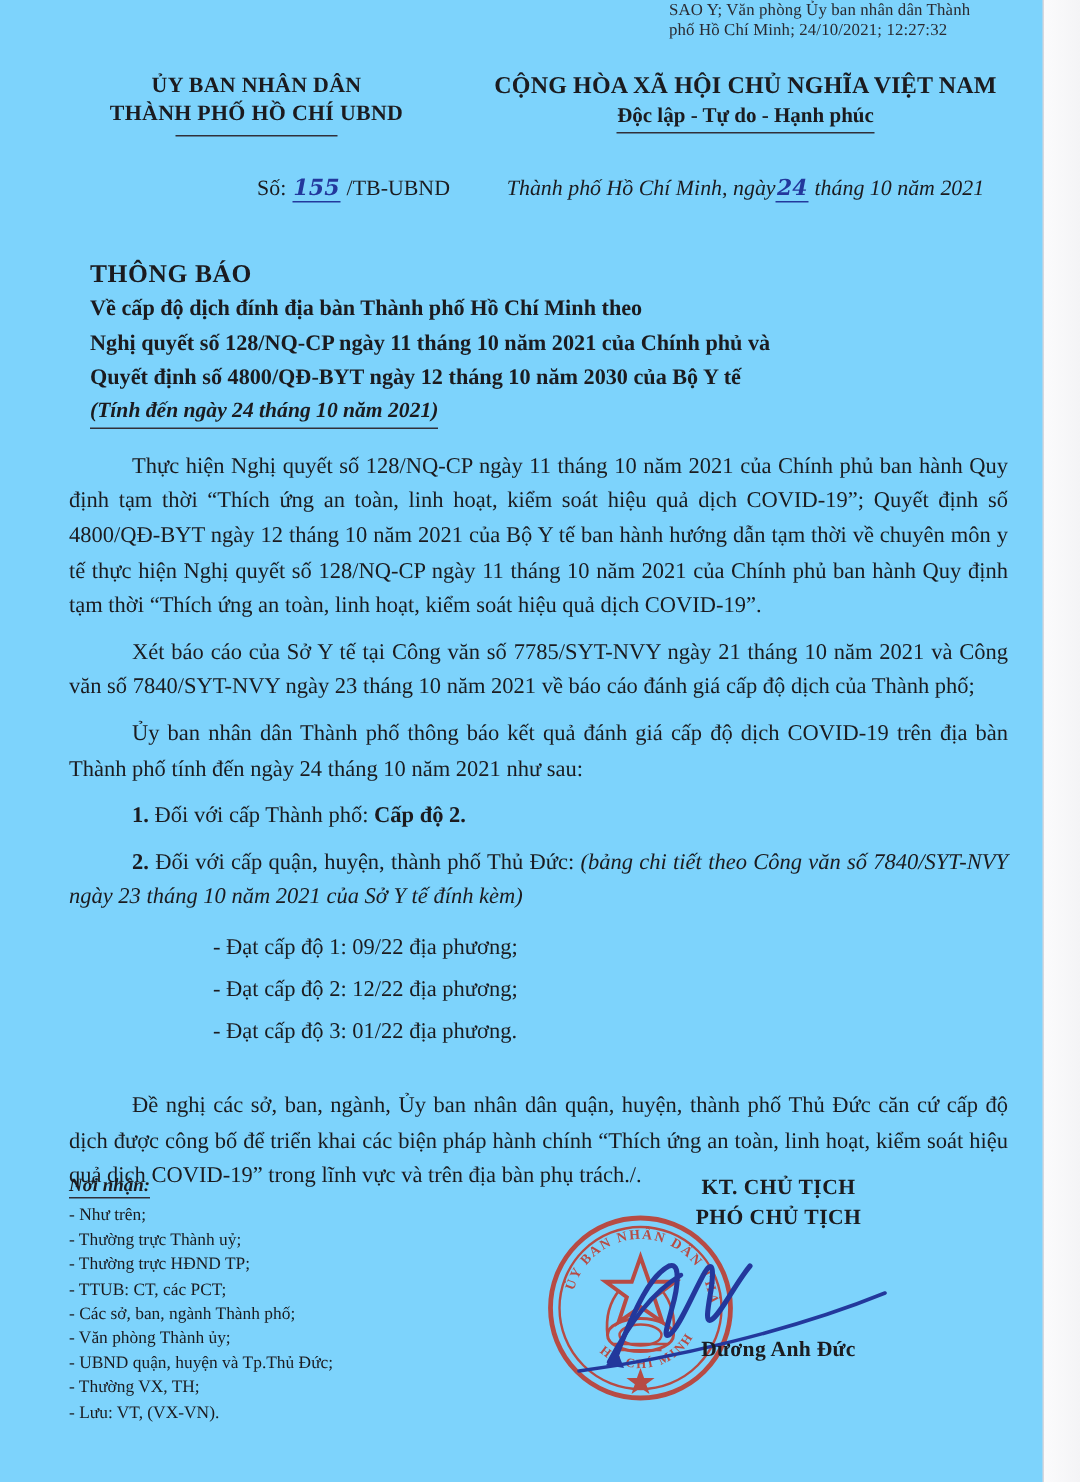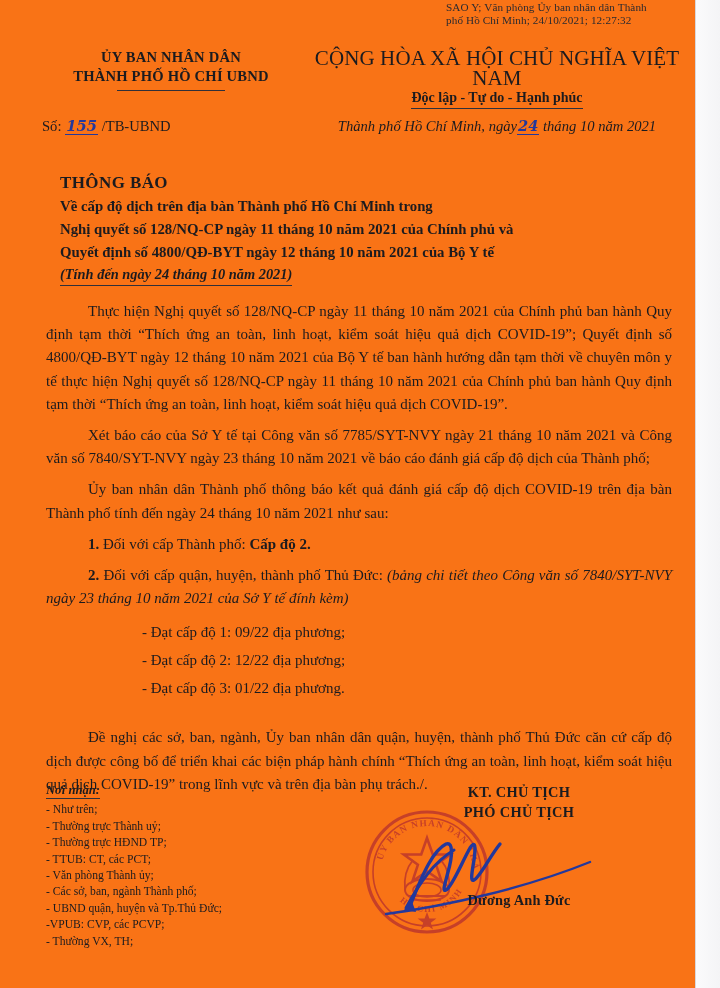--- a/index.html
+++ b/index.html
@@ -4,21 +4,21 @@
 <style>
   html, body {
     margin: 0;
     padding: 0;
     background: #ffffff;
   }
   .page {
     position: relative;
     width: 720px;
     height: 988px;
-    background: #f97316;
+    background: #7dd3fc;
     overflow: hidden;
     font-family: "Liberation Serif", "DejaVu Serif", serif;
     color: #1b1b1f;
     box-sizing: border-box;
   }
   
   .page-edge {
     position: absolute;
     top: 0;
     right: 24px;
@@ -69,22 +69,22 @@
     text-align: center;
     padding-right: 6px;
   }
   .org-line {
     font-weight: bold;
     font-size: 14.6px;
     line-height: 19px;
     letter-spacing: 0.2px;
   }
   .nation-line {
-    font-weight: normal;
-    font-size: 21px;
+    font-weight: bold;
+    font-size: 16px;
     line-height: 20px;
     letter-spacing: 0.1px;
   }
   .motto-line {
     font-weight: bold;
     font-size: 14px;
     line-height: 19px;
     display: inline-block;
     border-bottom: 1.3px solid #30303a;
     padding-bottom: 1px;
@@ -102,21 +102,21 @@
     top: 117px;
     left: 0;
     width: 700px;
     display: flex;
     align-items: baseline;
   }
   .num-block {
     width: 300px;
     padding-left: 42px;
     box-sizing: border-box;
-    text-align: left;
+    text-align: right;
     font-size: 14.6px;
   }
   .hand {
     font-family: "DejaVu Serif", serif;
     font-style: italic;
     font-weight: bold;
     color: #23389c;
     border-bottom: 1.4px solid #23389c;
     padding: 0 1px;
     font-size: 14.8px;
@@ -308,23 +308,23 @@
       <span>/TB-UBND</span>
     </div>
     <div class="date-block">
       <span>Thành phố Hồ Chí Minh, ngày</span><span class="hand-date">24</span>
       <span>tháng 10 năm 2021</span>
     </div>
   </div>
 
   <div class="title-block">
     <div class="title-main">THÔNG BÁO</div>
-    <div class="title-sub">Về cấp độ dịch trên địa bàn Thành phố Hồ Chí Minh trong</div>
+    <div class="title-sub">Về cấp độ dịch đính địa bàn Thành phố Hồ Chí Minh theo</div>
     <div class="title-sub">Nghị quyết số 128/NQ-CP ngày 11 tháng 10 năm 2021 của Chính phủ và</div>
-    <div class="title-sub">Quyết định số 4800/QĐ-BYT ngày 12 tháng 10 năm 2021 của Bộ Y tế</div>
+    <div class="title-sub">Quyết định số 4800/QĐ-BYT ngày 12 tháng 10 năm 2030 của Bộ Y tế</div>
     <div class="title-note">(Tính đến ngày 24 tháng 10 năm 2021)</div>
   </div>
 
   <div class="body-block">
     <p class="para">Thực hiện Nghị quyết số 128/NQ-CP ngày 11 tháng 10 năm 2021 của Chính phủ ban hành Quy định tạm thời “Thích ứng an toàn, linh hoạt, kiểm soát hiệu quả dịch COVID-19”; Quyết định số 4800/QĐ-BYT ngày 12 tháng 10 năm 2021 của Bộ Y tế ban hành hướng dẫn tạm thời về chuyên môn y tế thực hiện Nghị quyết số 128/NQ-CP ngày 11 tháng 10 năm 2021 của Chính phủ ban hành Quy định tạm thời “Thích ứng an toàn, linh hoạt, kiểm soát hiệu quả dịch COVID-19”.</p>
     <p class="para">Xét báo cáo của Sở Y tế tại Công văn số 7785/SYT-NVY ngày 21 tháng 10 năm 2021 và Công văn số 7840/SYT-NVY ngày 23 tháng 10 năm 2021 về báo cáo đánh giá cấp độ dịch của Thành phố;</p>
     <p class="para">Ủy ban nhân dân Thành phố thông báo kết quả đánh giá cấp độ dịch COVID-19 trên địa bàn Thành phố tính đến ngày 24 tháng 10 năm 2021 như sau:</p>
 
     <div class="numbered">
       <b>1.</b>
@@ -348,25 +348,25 @@
   </div>
 
   <div class="footer">
 
     <div class="recipients">
       <div class="recip-title">Nơi nhận:</div>
       <div class="recip-item">- Như trên;</div>
       <div class="recip-item">- Thường trực Thành uỷ;</div>
       <div class="recip-item">- Thường trực HĐND TP;</div>
       <div class="recip-item">- TTUB: CT, các PCT;</div>
+      <div class="recip-item">- Các sở, ban, ngành Thành phố;</div>
       <div class="recip-item">- Văn phòng Thành ủy;</div>
-      <div class="recip-item">- Các sở, ban, ngành Thành phố;</div>
       <div class="recip-item">- UBND quận, huyện và Tp.Thủ Đức;</div>
-      <div class="recip-item">-VPUB: CVP, các PCVP;</div>
       <div class="recip-item">- Thường VX, TH;</div>
+      <div class="recip-item">- Lưu: VT, (VX-VN).</div>
     </div>
 
     <div class="signature">
       <div class="sig-role">KT. CHỦ TỊCH</div>
       <div class="sig-role">PHÓ CHỦ TỊCH</div>
 
       <svg class="seal" viewBox="0 0 128 128">
         <defs>
           <path id="sealArcTop" d="M 18,64 A 46,46 0 0 1 110,64"></path>
           <path id="sealArcBot" d="M 24,64 A 40,40 0 0 0 104,64"></path>

